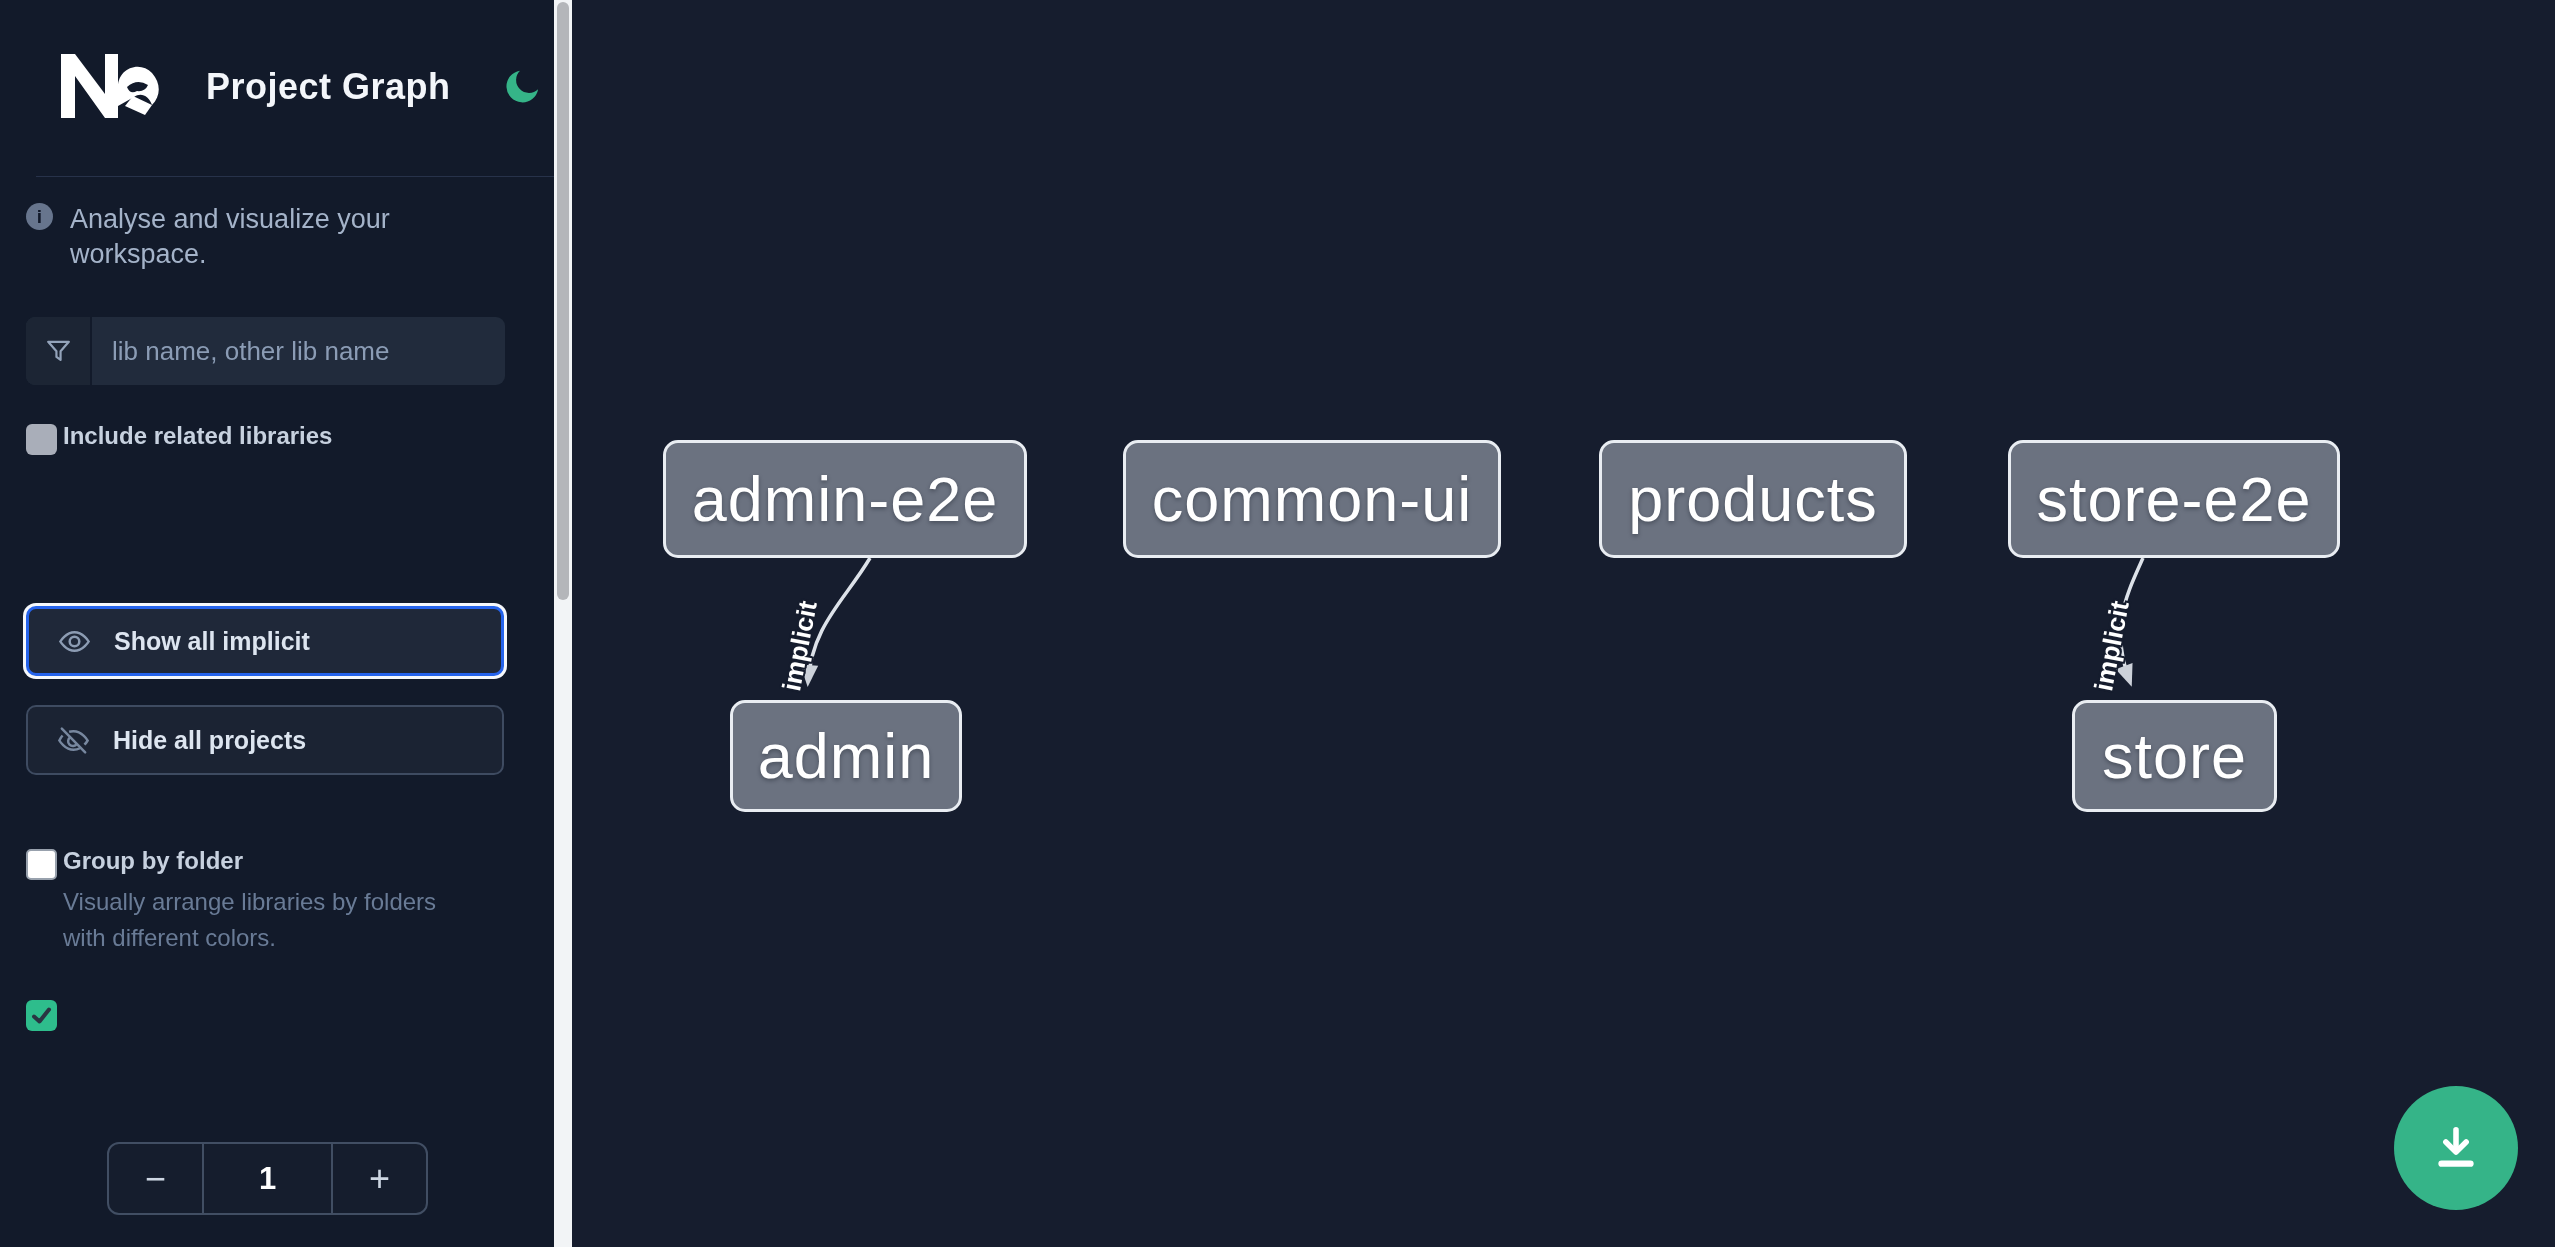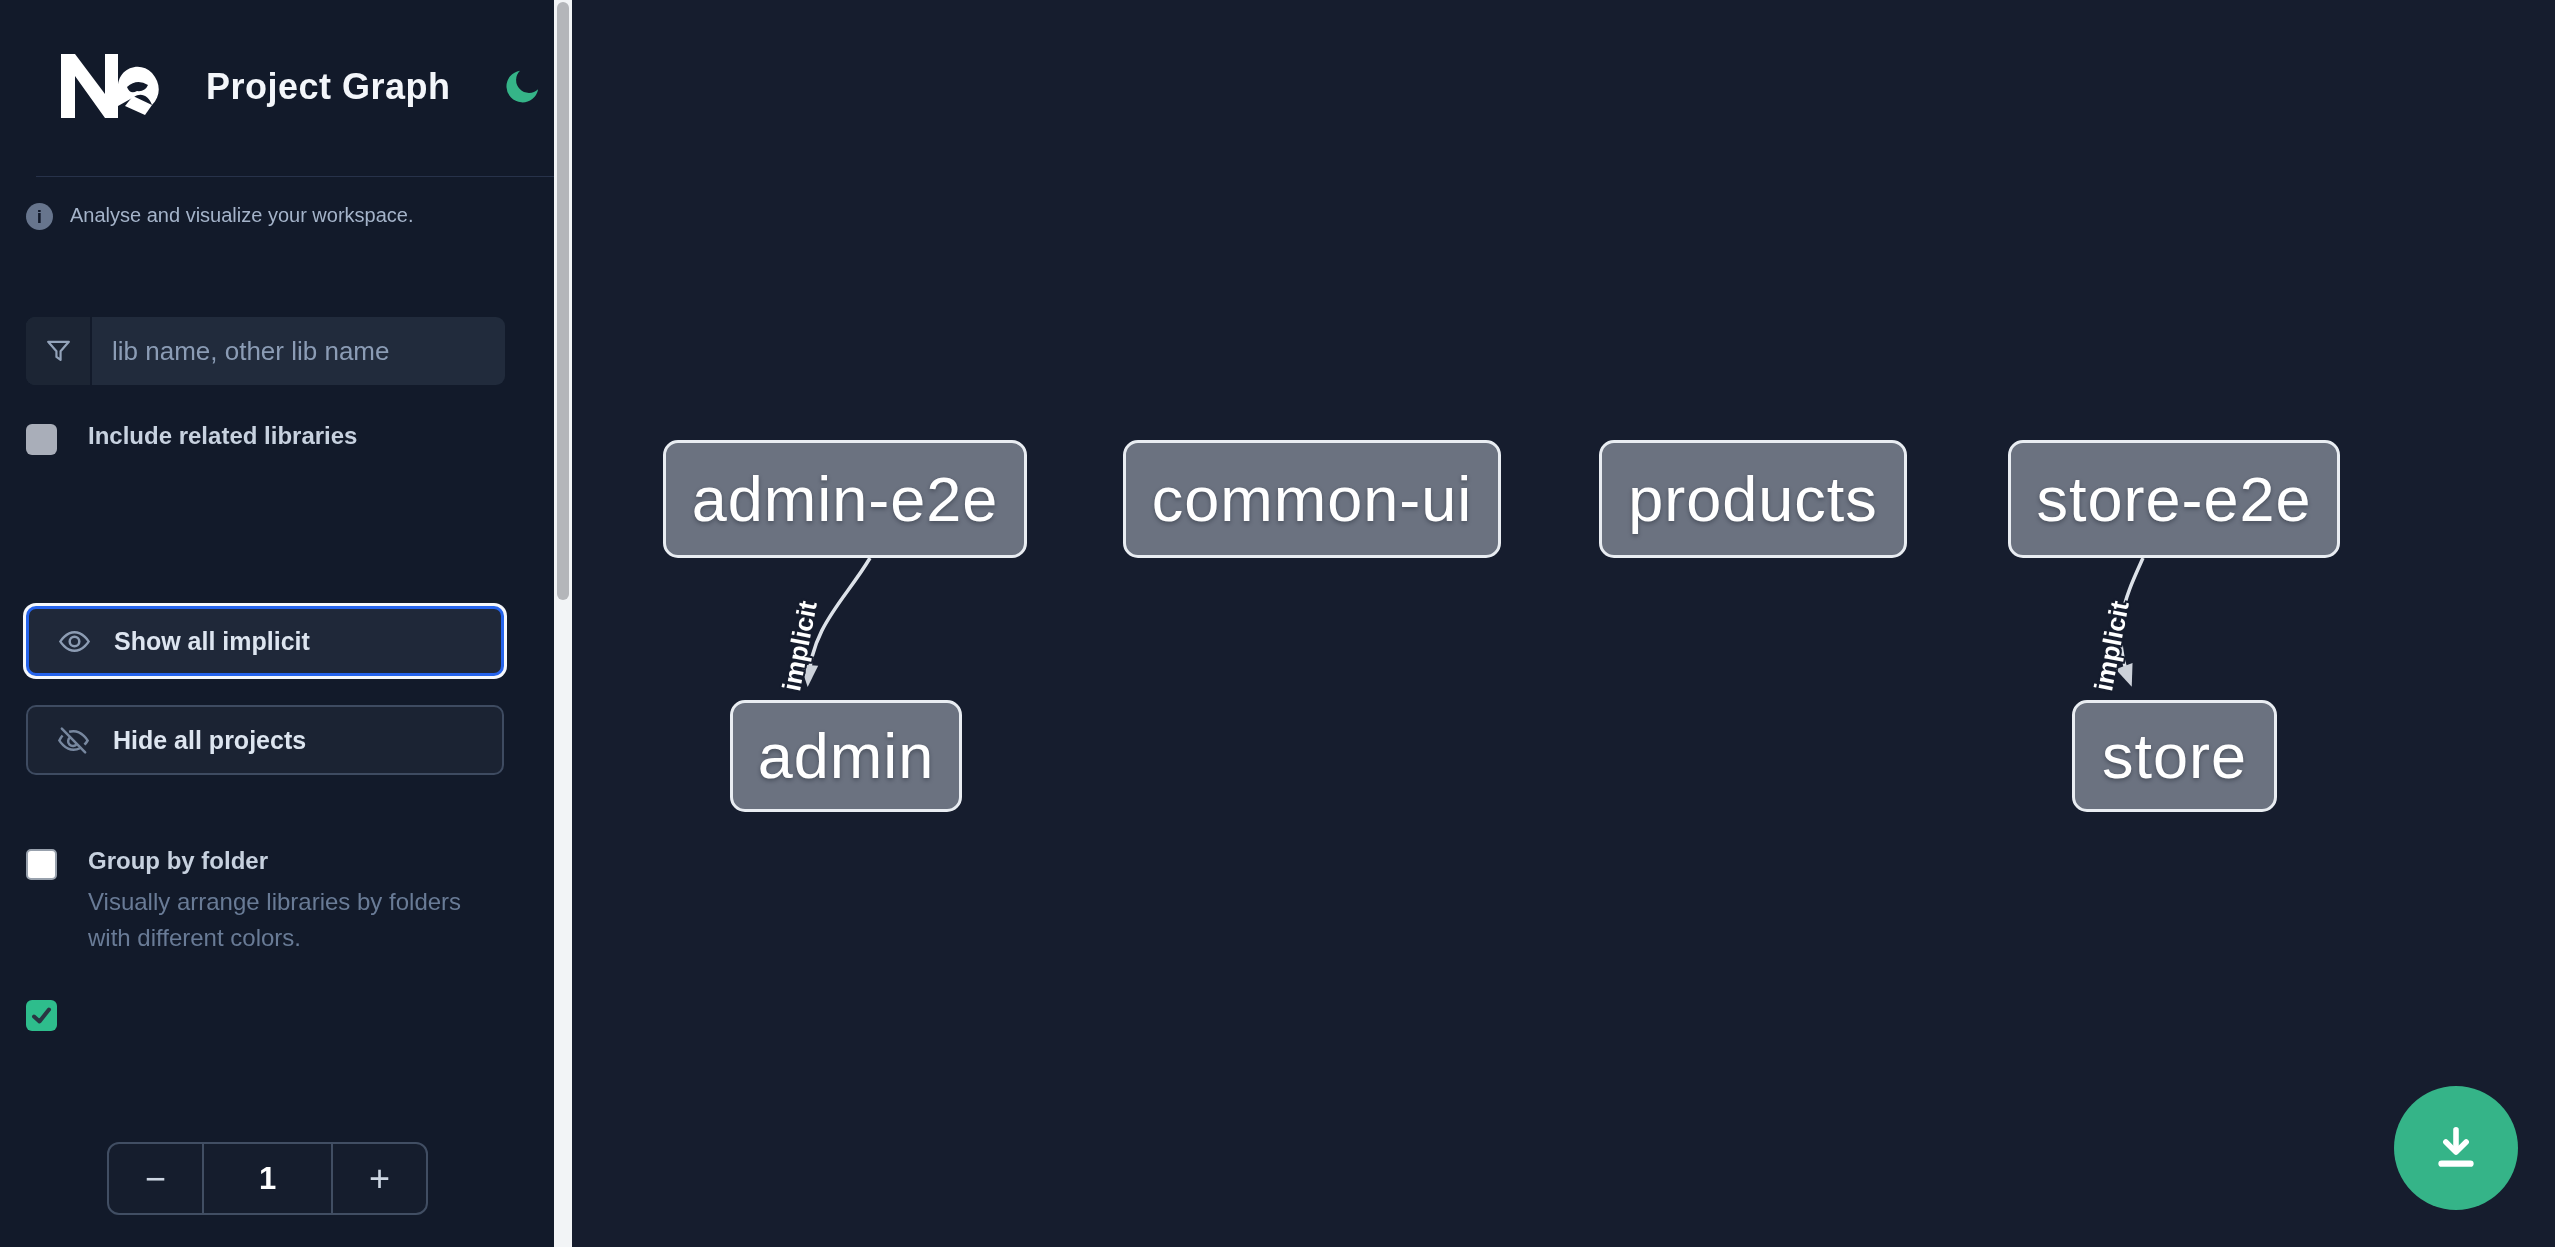--- a/index.html
+++ b/index.html
@@ -9,31 +9,31 @@
   
   .sidebar { position:absolute; left:0; top:0; width:554px; height:1247px; background:#121a2a; }
   .sb-header { position:absolute; top:0; left:0; width:554px; height:177px; border-bottom:1px solid #27324a;margin-left:36px; }
   .logo { position:absolute; left:24px; top:54px; width:102px; height:64px; }
   .app-title { position:absolute; left:170px; top:66px; font-size:36px; font-weight:600; color:#f3f6fa; letter-spacing:.5px; }
   .theme-toggle { position:absolute; left:460px; top:62px; width:52px; height:52px; background:none; border:none; cursor:pointer; }
 
   .info-row { position:absolute; top:202px; left:26px; width:490px; display:flex; gap:17px; align-items:flex-start; }
   .info-icon { width:27px; height:27px; border-radius:50%; background:#67758d; color:#121a2a; font-weight:700;
                font-size:19px; display:flex; align-items:center; justify-content:center; flex:none; margin-top:1px; }
-  .info-text { font-size:20px; color:#a4b3c9; line-height:1.3; }
+  .info-text { font-size:27px; color:#a4b3c9; line-height:1.3; }
 
   .filter { position:absolute; top:317px; left:26px; width:479px; height:68px; border-radius:9px;
             background:#212b3c; display:flex; overflow:hidden; }
   .filter-iconbox { width:66px; background:#1c2534; border-right:2px solid #121a2a;
                     display:flex; align-items:center; justify-content:center; flex:none; }
   .filter input { flex:1; background:transparent; border:none; outline:none; font-size:26px; color:#dbe3ef;
                   padding:0 20px; font-family:inherit; }
   .filter input::placeholder { color:#8b9cb5; }
 
-  .check-row { position:absolute; left:26px; display:flex; gap:31px; width:486px; cursor:default; }
+  .check-row { position:absolute; left:26px; display:flex; gap:6px; width:486px; cursor:default; }
   .cr-1 { top:421px; } .cr-2 { top:846px; } .cr-3 { top:997px; }
   .checkbox { width:31px; height:31px; border-radius:6px; flex:none; margin-top:3px;
               display:flex; align-items:center; justify-content:center; }
   .cb-disabled  { background:#a9aeb9; }
   .cb-unchecked { background:#ffffff; border:2px solid #98a1ad; border-radius:5px; }
   .cb-checked   { background:#2ebd8c; }
   .check-label { font-size:24px; font-weight:700; color:#c7d1df; line-height:1.25; }
   .check-desc  { font-size:24px; color:#697b96; line-height:1.5; margin-top:8px; max-width:398px; }
 
   .btn { position:absolute; left:26px; width:478px; height:70px; border-radius:10px; display:flex; align-items:center;

